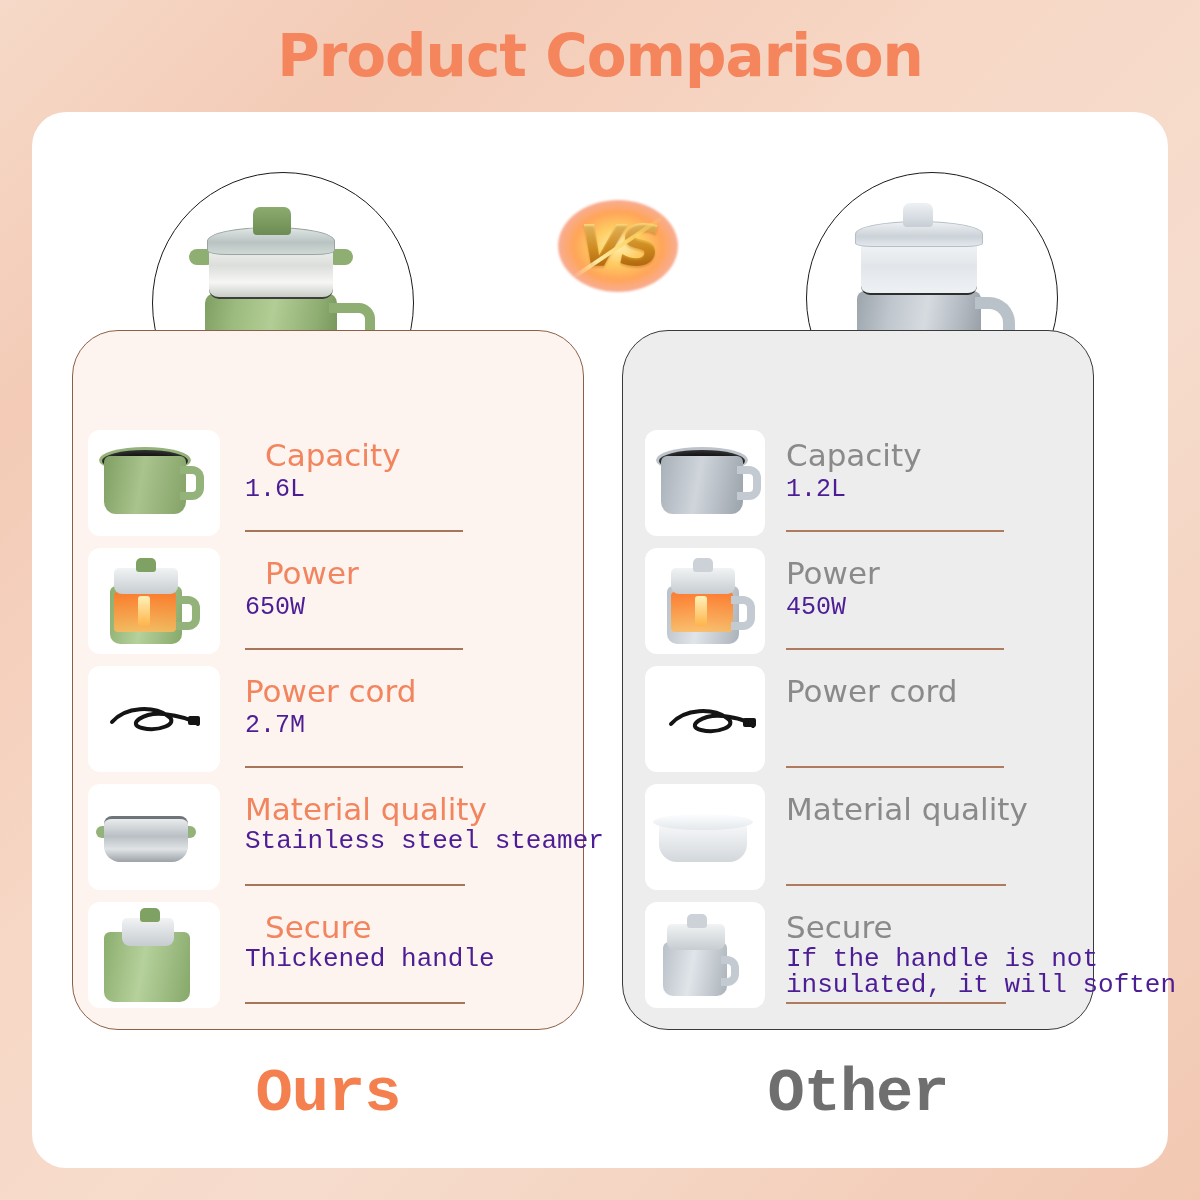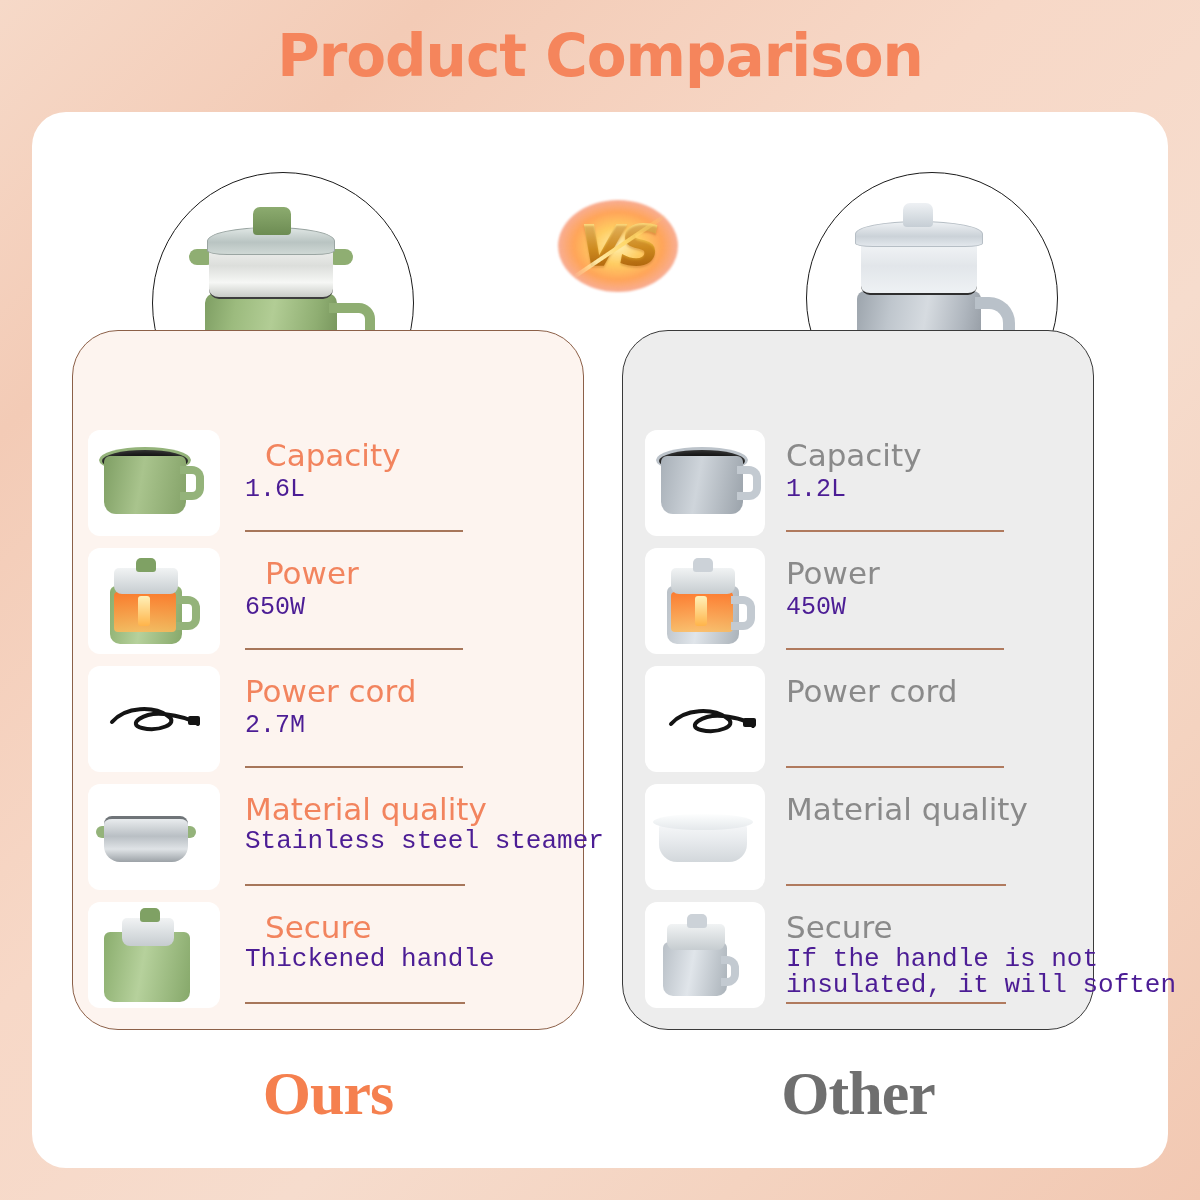--- a/index.html
+++ b/index.html
@@ -158,21 +158,21 @@
   }
   .rows-ours  .rowrule { background: #a7765a; }
   .rows-other .rowrule { background: #b07a5e; }
 
   .rowrule.wide { width: 220px; }
 
   
   .footer-label {
     position: absolute;
     top: 1058px;
-    font-family: Liberation Serif, serif;
+    font-family: Liberation Mono, monospace;
     font-size: 62px;
     font-weight: 700;
     letter-spacing: -1px;
   }
   .footer-ours  { left: 72px;  width: 512px; text-align: center; color: #f5804f; }
   .footer-other { left: 622px; width: 472px; text-align: center; color: #6f6f6f; }
 
   
   .art { position: absolute; inset: 0; }
 

